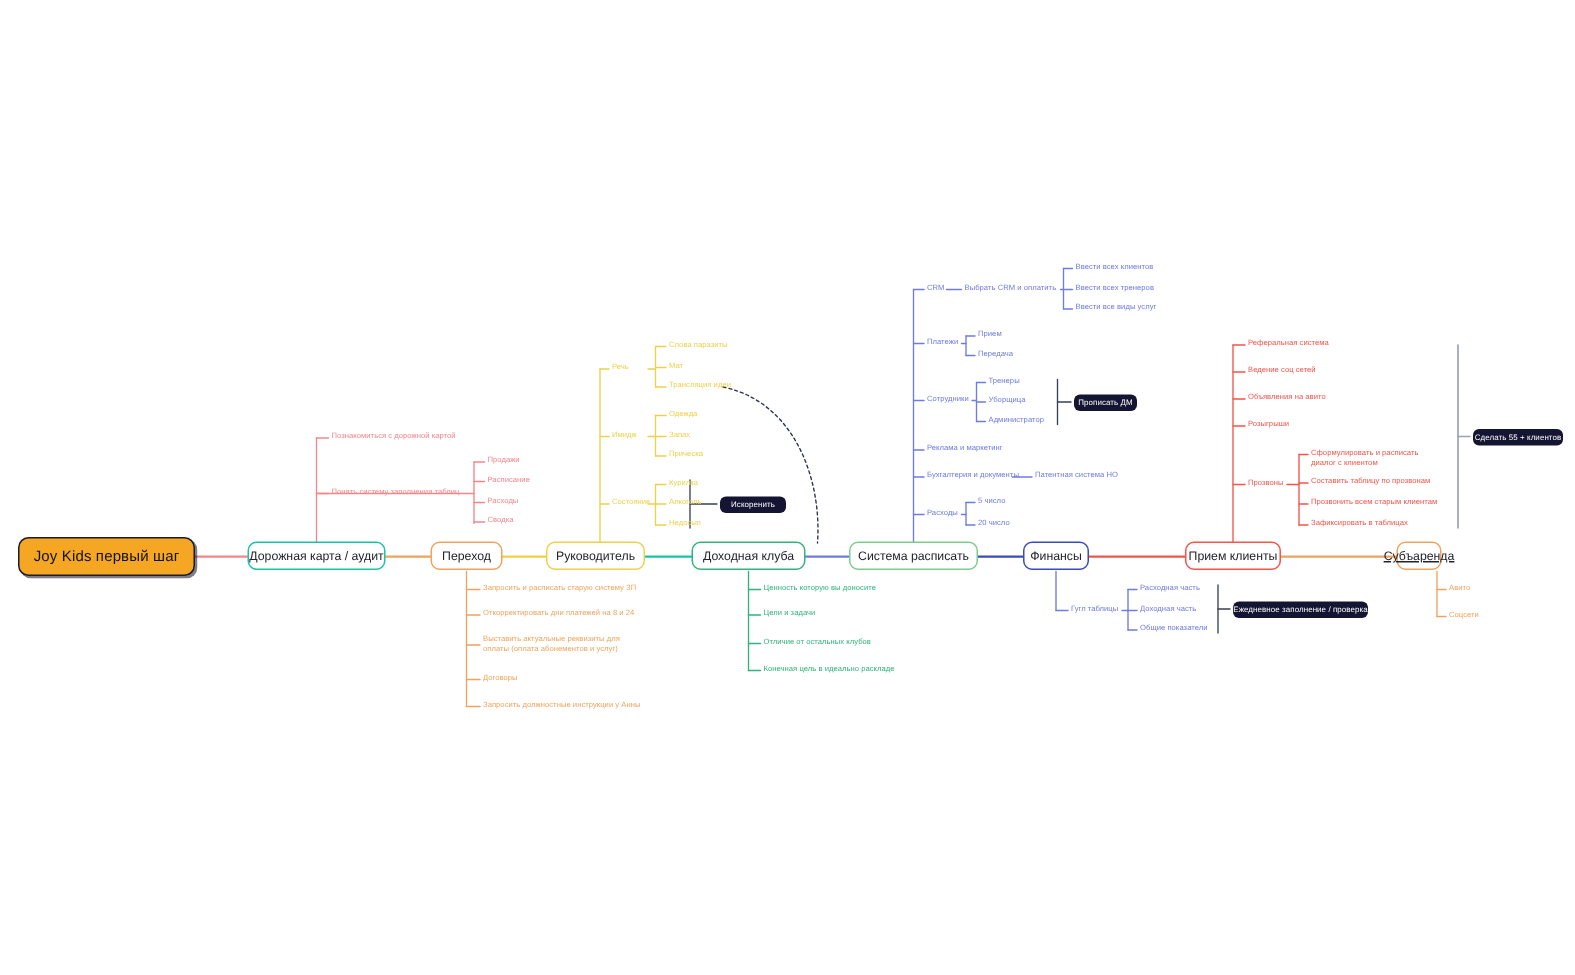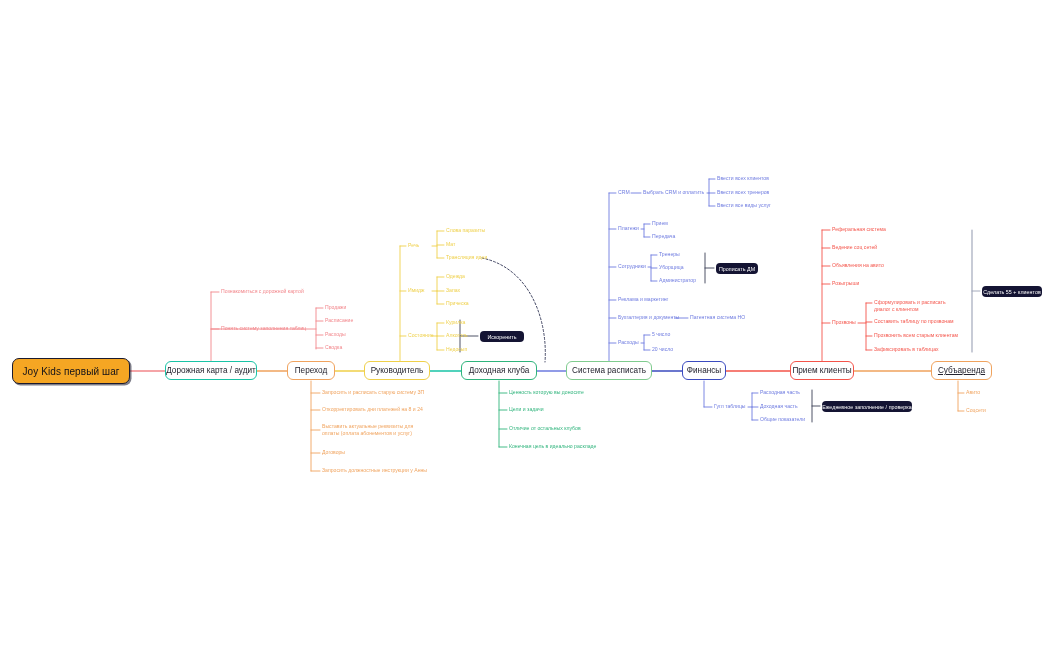--- a/index.html
+++ b/index.html
@@ -169,21 +169,21 @@
       </div>
       <div class="node main" style="left: 566px; top: 361px; width: 86px; height: 19px; border-color: rgb(127, 203, 142);">
         <span>Система расписать</span>
       </div>
       <div class="node main" style="left: 682px; top: 361px; width: 44px; height: 19px; border-color: rgb(59, 75, 191);">
         <span>Финансы</span>
       </div>
       <div class="node main" style="left: 790px; top: 361px; width: 64px; height: 19px; border-color: rgb(244, 84, 74);">
         <span>Прием клиенты</span>
       </div>
-      <div class="node main" style="left: 931px; top: 361px; width: 61px; height: 19px; border-color: rgb(240, 163, 94); text-decoration: underline;">
+      <div class="node main" style="left: 931px; top: 361px; width: 30px; height: 19px; border-color: rgb(240, 163, 94); text-decoration: underline;">
         <span>Субъаренда</span>
       </div>
       <div class="leaf" style="left: 221px; top: 288px; color: rgb(242, 134, 139);">Познакомиться с дорожной картой</div>
       <div class="leaf" style="left: 221px; top: 325px; color: rgb(242, 134, 139);">Понять систему заполнения таблиц</div>
       <div class="leaf" style="left: 325px; top: 304px; color: rgb(242, 134, 139);">Продажи</div>
       <div class="leaf" style="left: 325px; top: 317px; color: rgb(242, 134, 139);">Расписание</div>
       <div class="leaf" style="left: 325px; top: 331px; color: rgb(242, 134, 139);">Расходы</div>
       <div class="leaf" style="left: 325px; top: 344px; color: rgb(242, 134, 139);">Сводка</div>
       <div class="leaf" style="left: 322px; top: 389px; color: rgb(240, 163, 94);">Запросить и расписать старую систему ЗП</div>
       <div class="leaf" style="left: 322px; top: 406px; color: rgb(240, 163, 94);">Откорректировать дни платежей на 8 и 24</div>

